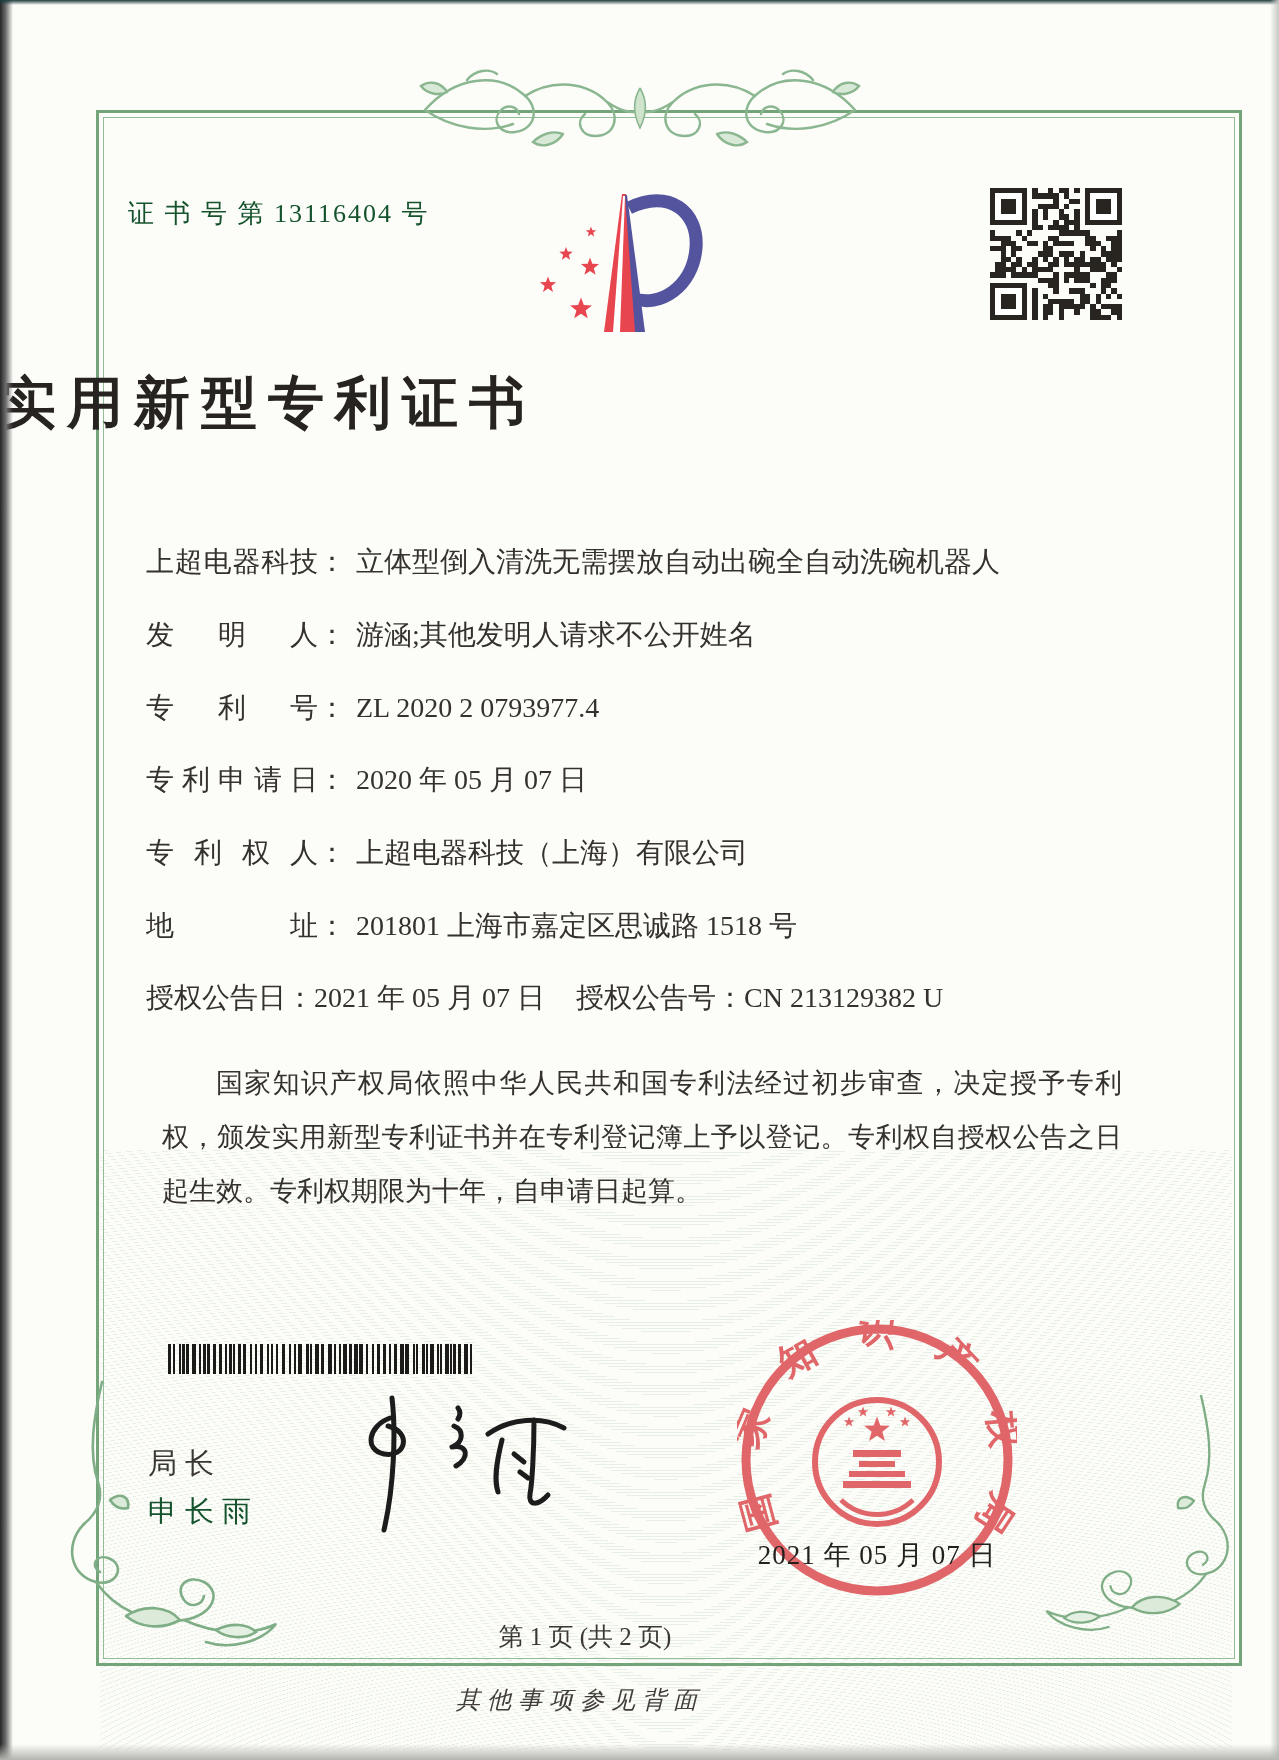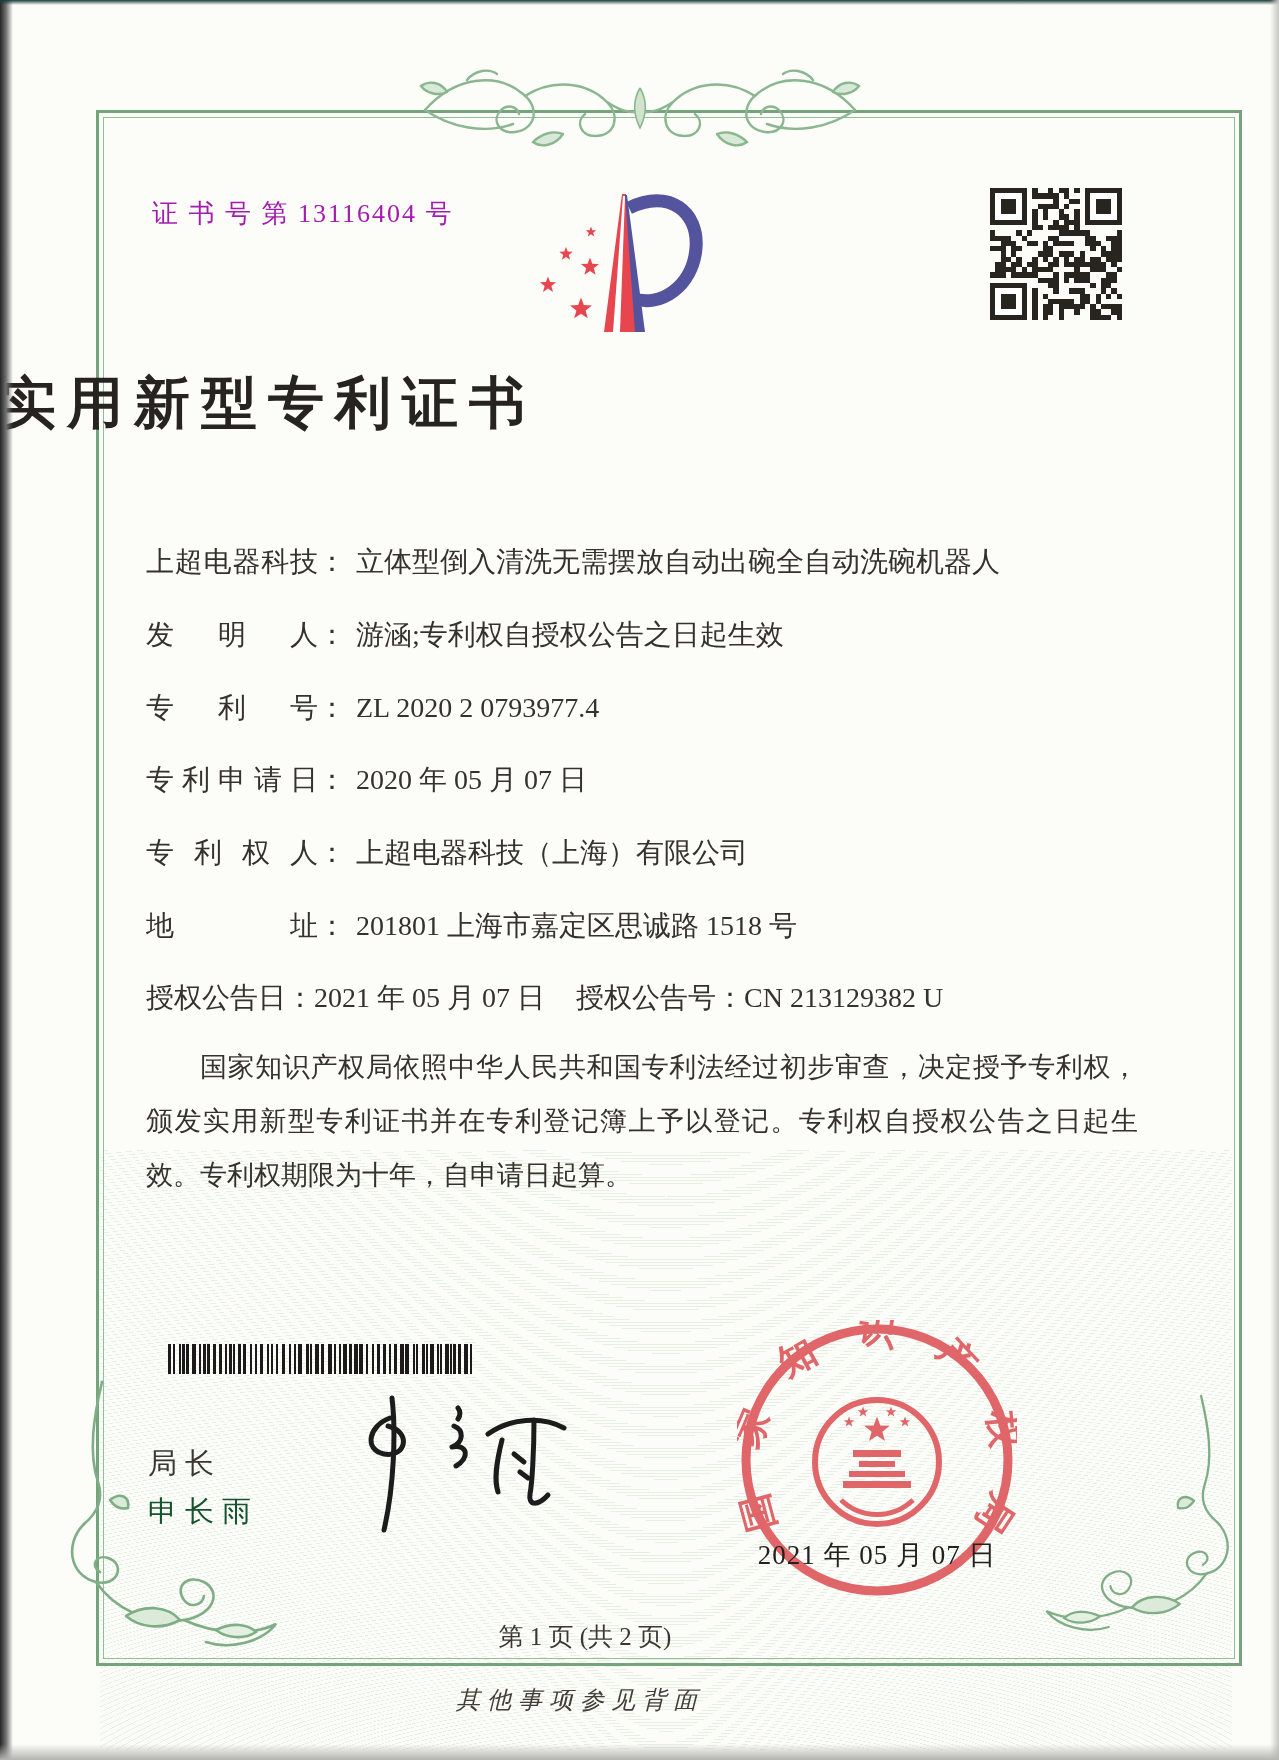--- a/index.html
+++ b/index.html
@@ -25,30 +25,30 @@
   .frame-inner{position:absolute;inset:4px;border:1px solid #93bc98;}
 
   
   .waves{position:absolute;left:100px;top:1150px;width:1132px;height:600px;z-index:1;
     background:repeating-radial-gradient(1200px 420px at 50% 118%,
       rgba(125,170,125,0.16) 0 1.5px, rgba(0,0,0,0) 1.5px 9px);}
 
   .ornament{position:absolute;z-index:3;}
 
   
-  .cert-no{position:absolute;left:152px;top:196px;font-size:26px;letter-spacing:2px;z-index:5;color:#a21caf;}
+  .cert-no{position:absolute;left:128px;top:196px;font-size:26px;letter-spacing:2px;z-index:5;color:#14532d;}
   .title{position:absolute;left:0;top:366px;width:1279px;text-align:left;z-index:5;
     font-size:56px;font-weight:bold;letter-spacing:11px;color:#262320;}
   .field-row{position:absolute;left:146px;font-size:28px;white-space:nowrap;z-index:5;color:#35322d;}
   .flabel{display:inline-block;width:172px;text-align:justify;text-align-last:justify;vertical-align:bottom;}
   .fvalue{margin-left:10px;margin-top:32px;}
   .grant2{position:absolute;left:430px;top:0;white-space:nowrap;}
   .paras{position:absolute;left:146px;top:1040px;width:992px;z-index:5;
     font-size:27px;line-height:54px;text-align:justify;color:#35322d;}
-  .paras p{margin:0;text-indent:2em;}
+  .paras p{margin:16px;text-indent:2em;}
 
   .barcode{position:absolute;left:166px;top:1344px;z-index:5;}
   .commissioner-title{position:absolute;left:148px;top:1444px;font-size:29px;letter-spacing:8px;z-index:5;color:#3a3733;}
   .commissioner-name{position:absolute;left:148px;top:1492px;font-size:29px;letter-spacing:8px;z-index:5;color:#14532d;}
   .signature{position:absolute;left:338px;top:1392px;z-index:6;}
   .seal{position:absolute;left:737px;top:1320px;z-index:6;}
   .seal-date{position:absolute;left:701px;top:1537px;width:352px;text-align:center;
     font-size:27px;z-index:7;color:#23211e;letter-spacing:1px;}
   .page-info{position:absolute;left:0;top:1620px;width:1170px;text-align:center;font-size:25px;z-index:5;color:#3a3733;}
   .back-note{position:absolute;left:0;top:1684px;width:1160px;text-align:center;z-index:5;
@@ -366,21 +366,21 @@
         <rect x="2" y="20" width="3" height="3"></rect>
       </g>
     </svg>
 
   <div class="title">实用新型专利证书</div>
 
   <div class="field-row" style="top:543px">
     <span class="flabel">上超电器科技</span><span>：</span><span class="fvalue">立体型倒入清洗无需摆放自动出碗全自动洗碗机器人</span>
   </div>
   <div class="field-row" style="top:616px">
-    <span class="flabel">发明人</span><span>：</span><span class="fvalue">游涵;专利权自授权公告之日起生效</span>
+    <span class="flabel">发明人</span><span>：</span><span class="fvalue">游涵;其他发明人请求不公开姓名</span>
   </div>
   <div class="field-row" style="top:689px">
     <span class="flabel">专利号</span><span>：</span><span class="fvalue">ZL 2020 2 0793977.4</span>
   </div>
   <div class="field-row" style="top:761px">
     <span class="flabel">专利申请日</span><span>：</span><span class="fvalue">2020 年 05 月 07 日</span>
   </div>
   <div class="field-row" style="top:834px">
     <span class="flabel">专利权人</span><span>：</span><span class="fvalue">上超电器科技（上海）有限公司</span>
   </div>

